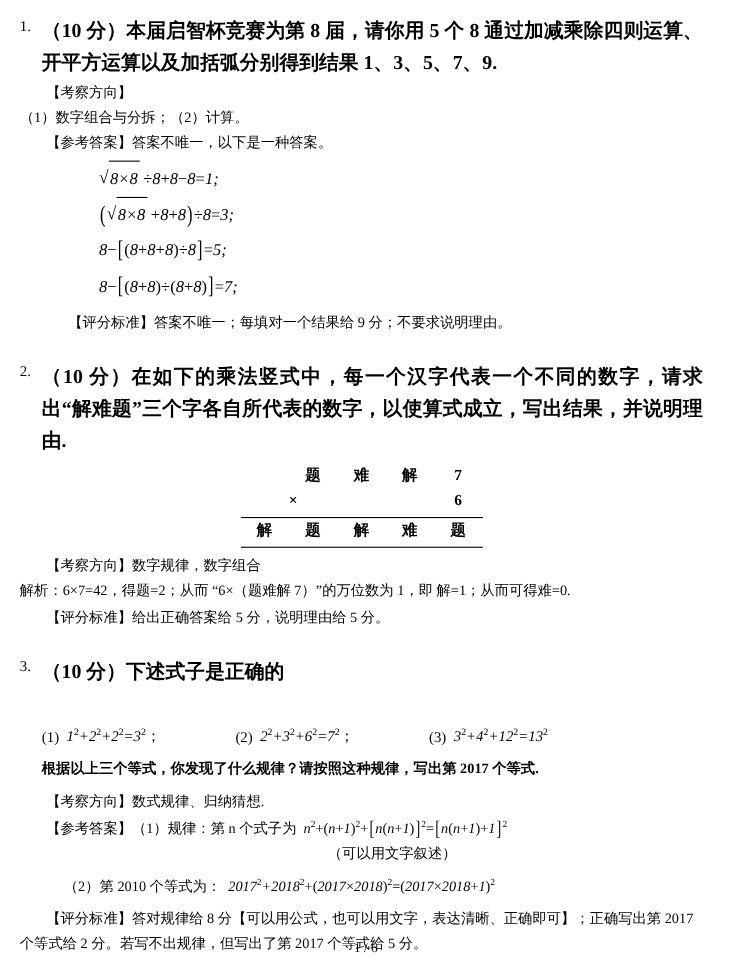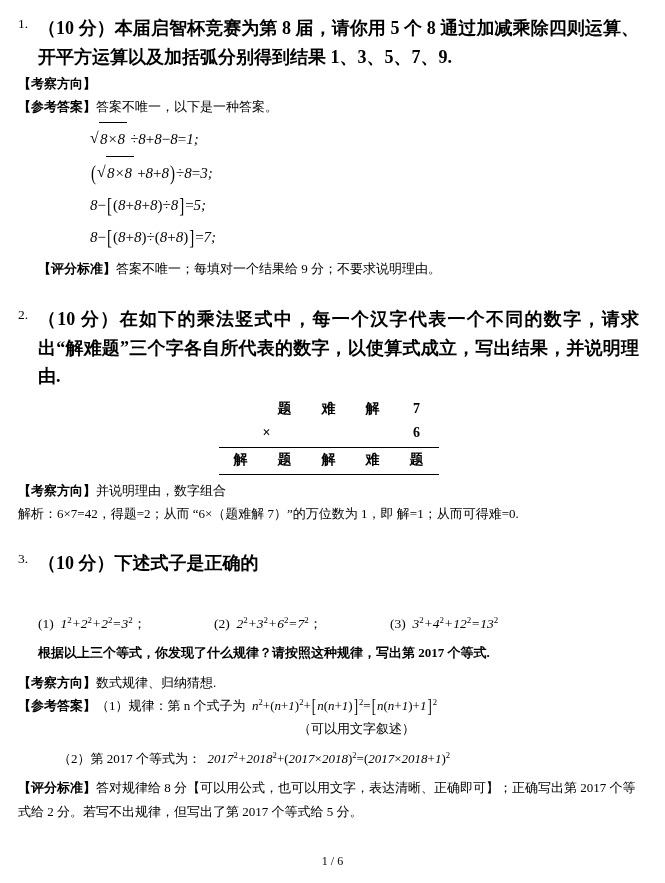--- a/index.html
+++ b/index.html
@@ -47,21 +47,22 @@
     font-weight: bold;
     text-align: justify;
     line-height: 1.6;
   }
 
   .tagline {
     line-height: 1.8;
     font-size: 13px;
   }
   .tag {
-    font-weight: bold;
+    font-weight: normal;
+    margin-left: 24px;
   }
 
   
   .math {
     font-family: "Liberation Serif", "DejaVu Serif", serif;
     font-style: italic;
     white-space: nowrap;
   }
   .mathblock {
     margin: 4px 0 4px 72px;
@@ -174,20 +175,23 @@
     <div class="problem">
       <div class="prob-head">
         <div class="prob-num">1.</div>
         <div class="prob-text">
           <span>（10 分）</span><span>本届启智杯竞赛为第 8 届，请你用 5 个 8 通过加减乘除四则运算、开平方运算以及加括弧分别得到结果 1、3、5、7、9.</span>
         </div>
       </div>
 
       <div class="tagline">
         <span class="tag">【考察方向】</span>
+      </div>
+      <div class="tagline">
+        <span>（1）数字组合与分拆；（2）计算。</span>
       </div>
       <div class="tagline">
         <span class="tag">【参考答案】</span><span>答案不唯一，以下是一种答案。</span>
       </div>
 
       <div class="mathblock">
         <span class="mathrow math"><span class="sqrt"><span class="rad">8×8</span></span><span class="op">÷</span>8<span class="op">+</span>8<span class="op">−</span>8<span class="op">=</span>1;</span>
         <span class="mathrow math"><span class="big">(</span><span class="sqrt"><span class="rad">8×8</span></span><span class="op">+</span>8<span class="op">+</span>8<span class="big">)</span><span class="op">÷</span>8<span class="op">=</span>3;</span>
         <span class="mathrow math">8<span class="op">−</span><span class="big">[</span><span class="op">(</span>8<span class="op">+</span>8<span class="op">+</span>8<span class="op">)</span><span class="op">÷</span>8<span class="big">]</span><span class="op">=</span>5;</span>
         <span class="mathrow math">8<span class="op">−</span><span class="big">[</span><span class="op">(</span>8<span class="op">+</span>8<span class="op">)</span><span class="op">÷</span><span class="op">(</span>8<span class="op">+</span>8<span class="op">)</span><span class="big">]</span><span class="op">=</span>7;</span>
@@ -228,24 +232,27 @@
             <span class="vm-cell">题</span>
             <span class="vm-cell">解</span>
             <span class="vm-cell">难</span>
             <span class="vm-cell">题</span>
           </div>
           <div class="vm-rule"></div>
         </div>
       </div>
 
       <div class="tagline">
-        <span class="tag">【考察方向】</span><span>并说明理由，数字组合</span>
+        <span class="tag">【考察方向】</span><span>数字规律，数字组合</span>
       </div>
       <div class="tagline">
         <span>解析：6×7=42，得题=2；从而 “6×（题难解 7）”的万位数为 1，即 解=1；从而可得难=0.</span>
+      </div>
+      <div class="tagline">
+        <span class="tag">【评分标准】</span><span>给出正确答案给 5 分，说明理由给 5 分。</span>
       </div>
     </div>
 
     <div class="spacer-lg"></div>
 
     <div class="problem">
       <div class="prob-head">
         <div class="prob-num">3.</div>
         <div class="prob-text">
           <span>（10 分）</span><span>下述式子是正确的</span>
@@ -278,21 +285,21 @@
       <div class="tagline">
         <span class="tag">【参考答案】</span><span>（1）规律：第 n 个式子为</span>
         <span class="math">&nbsp;n<sup class="exp">2</sup><span class="op">+</span><span class="op">(</span>n<span class="op">+</span>1<span class="op">)</span><sup class="exp">2</sup><span class="op">+</span><span class="big">[</span>n<span class="op">(</span>n<span class="op">+</span>1<span class="op">)</span><span class="big">]</span><sup class="exp">2</sup><span class="op">=</span><span class="big">[</span>n<span class="op">(</span>n<span class="op">+</span>1<span class="op">)</span><span class="op">+</span>1<span class="big">]</span><sup class="exp">2</sup></span>
       </div>
 
       <div class="tagline ml56">（可以用文字叙述）</div>
 
       <div class="spacer-sm"></div>
 
       <div class="tagline ml40">
-        <span>（2）第 2017 个等式为：</span>
+        <span>（2）第 2010 个等式为：</span>
         <span class="math">&nbsp;2017<sup class="exp">2</sup>+2018<sup class="exp">2</sup><span class="op">+</span><span class="op">(</span>2017<span class="op">×</span>2018<span class="op">)</span><sup class="exp">2</sup><span class="op">=</span><span class="op">(</span>2017<span class="op">×</span>2018<span class="op">+</span>1<span class="op">)</span><sup class="exp">2</sup></span>
       </div>
 
       <div class="spacer-sm"></div>
 
       <div class="tagline">
         <span class="tag">【评分标准】</span><span>答对规律给 8 分【可以用公式，也可以用文字，表达清晰、正确即可】；正确写出第 2017 个等式给 2 分。若写不出规律，但写出了第 2017 个等式给 5 分。</span>
       </div>
     </div>
 

